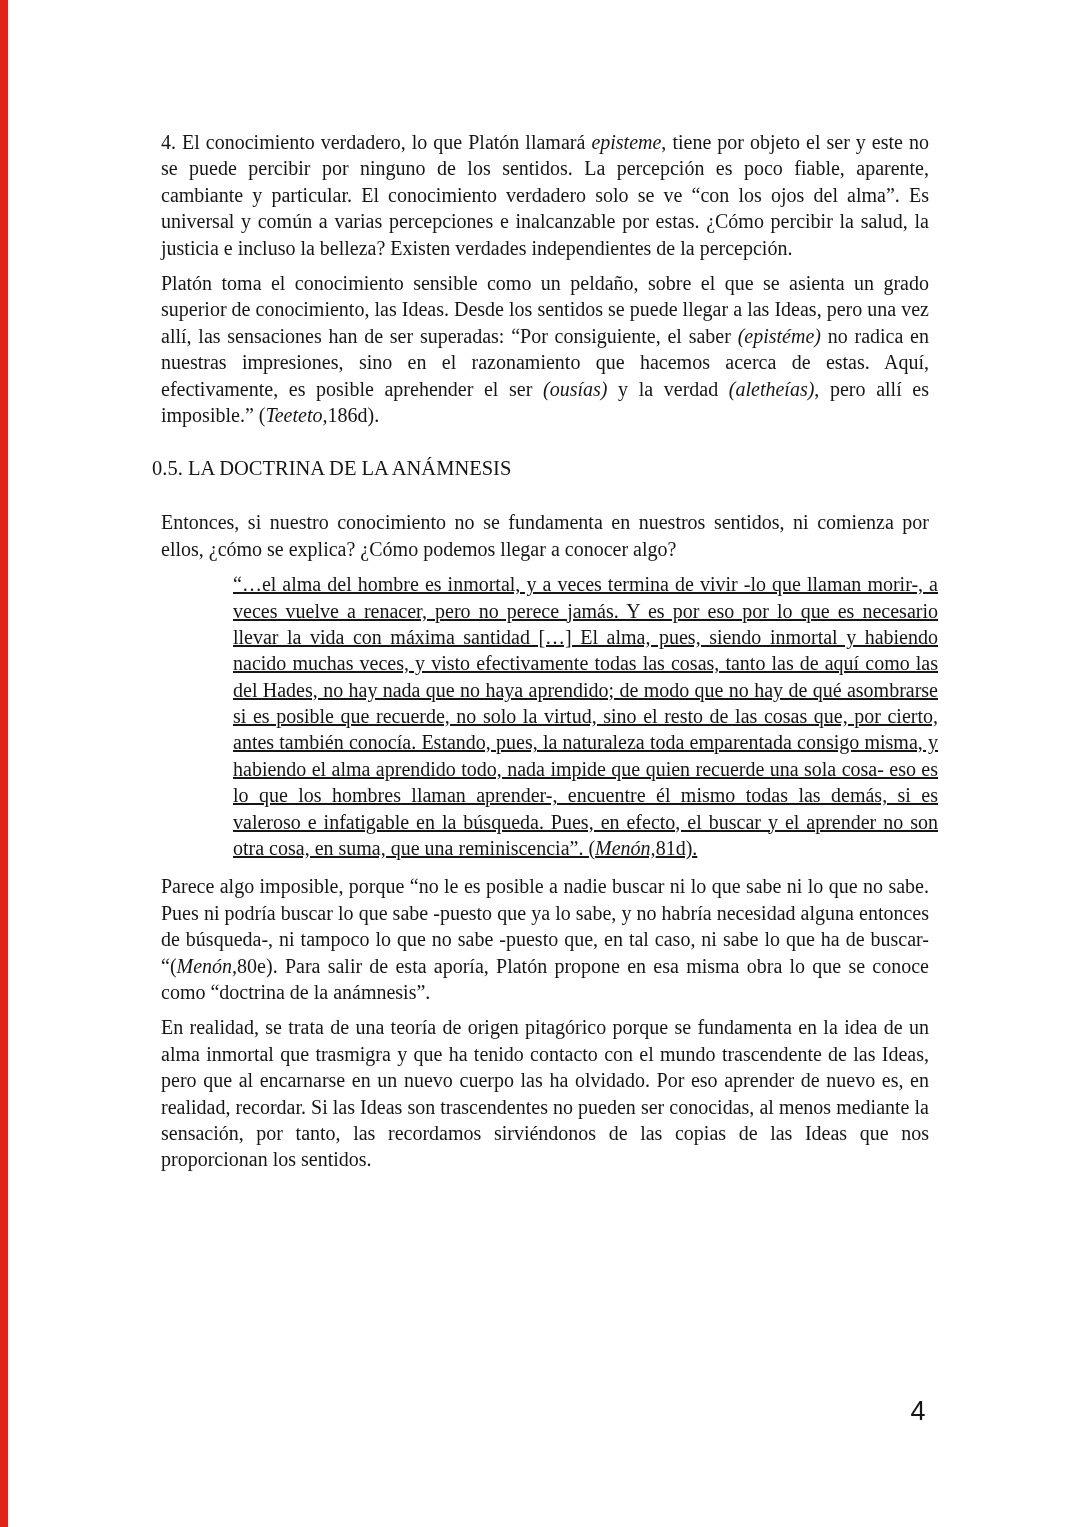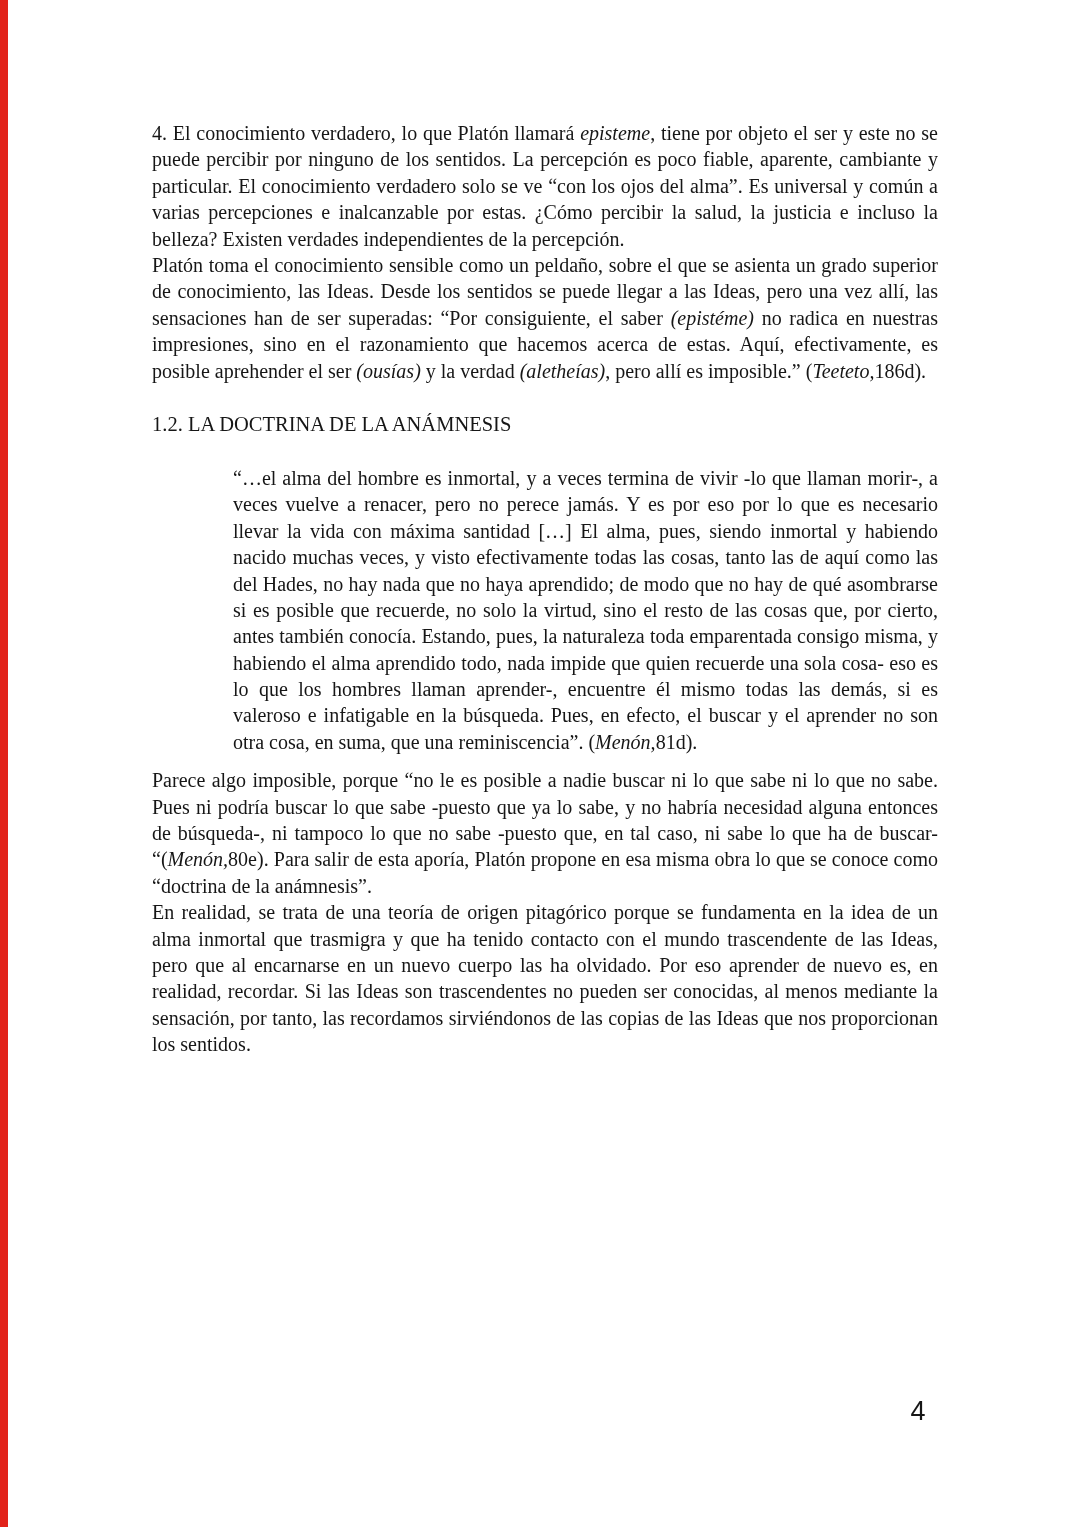--- a/index.html
+++ b/index.html
@@ -20,30 +20,31 @@
   .content {
     position: absolute;
     left: 152px;
     top: 120px;
     width: 786px;
     font-size: 20px;
     line-height: 1.32;
     text-align: justify;
     text-justify: inter-word;
   }
-  .content p { margin: 0; padding: 0; }
+  .content p { margin: 9px; padding: 0; }
   .content h2 {
     font-size: 20.5px;
     font-weight: normal;
     margin: 27px 0 27px 0;
     text-align: left;
   }
   .content blockquote {
     margin: 0 0 12px 81px;
     padding: 0;
+    text-decoration: underline;
   }
   .i { font-style: italic; }
   .pageno {
     position: absolute;
     top: 1396px;
     left: 898px;
     width: 40px;
     text-align: center;
     font-family: "Liberation Sans", sans-serif;
     font-size: 27px;
@@ -57,22 +58,23 @@
 
   <div class="edge-bar" style="background: rgb(226, 35, 26);"></div>
 
   <div class="content">
 
     <p><span>4. El conocimiento verdadero, lo que Platón llamará </span><span class="i">episteme</span><span>, tiene por objeto el ser y este no se puede percibir por ninguno de los sentidos. La percepción es poco fiable, aparente, cambiante y particular. El conocimiento verdadero solo se ve “con los ojos del alma”. Es universal y común a varias percepciones e inalcanzable por estas. ¿Cómo percibir la salud, la justicia e incluso la belleza? Existen verdades independientes de la percepción.</span></p>
 
     <p><span>Platón toma el conocimiento sensible como un peldaño, sobre el que se asienta un grado superior de conocimiento, las Ideas. Desde los sentidos se puede llegar a las Ideas, pero una vez allí, las sensaciones han de ser superadas: “Por consiguiente, el saber </span><span class="i">(epistéme)</span><span> no radica en nuestras impresiones, sino en el razonamiento que hacemos acerca de estas. Aquí, efectivamente, es posible aprehender el ser </span><span class="i">(ousías)</span><span> y la verdad </span><span class="i">(aletheías)</span><span>, pero allí es imposible.” (</span><span class="i">Teeteto,</span><span>186d).</span></p>
 
 
-    <h2>1.2. LA DOCTRINA DE LA ANÁMNESIS</h2>
+    <h2>0.5. LA DOCTRINA DE LA ANÁMNESIS</h2>
 
+    <p><span>Entonces, si nuestro conocimiento no se fundamenta en nuestros sentidos, ni comienza por ellos, ¿cómo se explica? ¿Cómo podemos llegar a conocer algo?</span></p>
 
     <blockquote><span>“…el alma del hombre es inmortal, y a veces termina de vivir -lo que llaman morir-, a veces vuelve a renacer, pero no perece jamás. Y es por eso por lo que es necesario llevar la vida con máxima santidad […] El alma, pues, siendo inmortal y habiendo nacido muchas veces, y visto efectivamente todas las cosas, tanto las de aquí como las del Hades, no hay nada que no haya aprendido; de modo que no hay de qué asombrarse si es posible que recuerde, no solo la virtud, sino el resto de las cosas que, por cierto, antes también conocía. Estando, pues, la naturaleza toda emparentada consigo misma, y habiendo el alma aprendido todo, nada impide que quien recuerde una sola cosa- eso es lo que los hombres llaman aprender-, encuentre él mismo todas las demás, si es valeroso e infatigable en la búsqueda. Pues, en efecto, el buscar y el aprender no son otra cosa, en suma, que una reminiscencia”. (</span><span class="i">Menón,</span><span>81d).</span></blockquote>
 
     <p><span>Parece algo imposible, porque “no le es posible a nadie buscar ni lo que sabe ni lo que no sabe. Pues ni podría buscar lo que sabe -puesto que ya lo sabe, y no habría necesidad alguna entonces de búsqueda-, ni tampoco lo que no sabe -puesto que, en tal caso, ni sabe lo que ha de buscar- “(</span><span class="i">Menón,</span><span>80e). Para salir de esta aporía, Platón propone en esa misma obra lo que se conoce como “doctrina de la anámnesis”.</span></p>
 
     <p><span>En realidad, se trata de una teoría de origen pitagórico porque se fundamenta en la idea de un alma inmortal que trasmigra y que ha tenido contacto con el mundo trascendente de las Ideas, pero que al encarnarse en un nuevo cuerpo las ha olvidado. Por eso aprender de nuevo es, en realidad, recordar. Si las Ideas son trascendentes no pueden ser conocidas, al menos mediante la sensación, por tanto, las recordamos sirviéndonos de las copias de las Ideas que nos proporcionan los sentidos.</span></p>
 
   </div>
 
   <div class="pageno">4</div>

